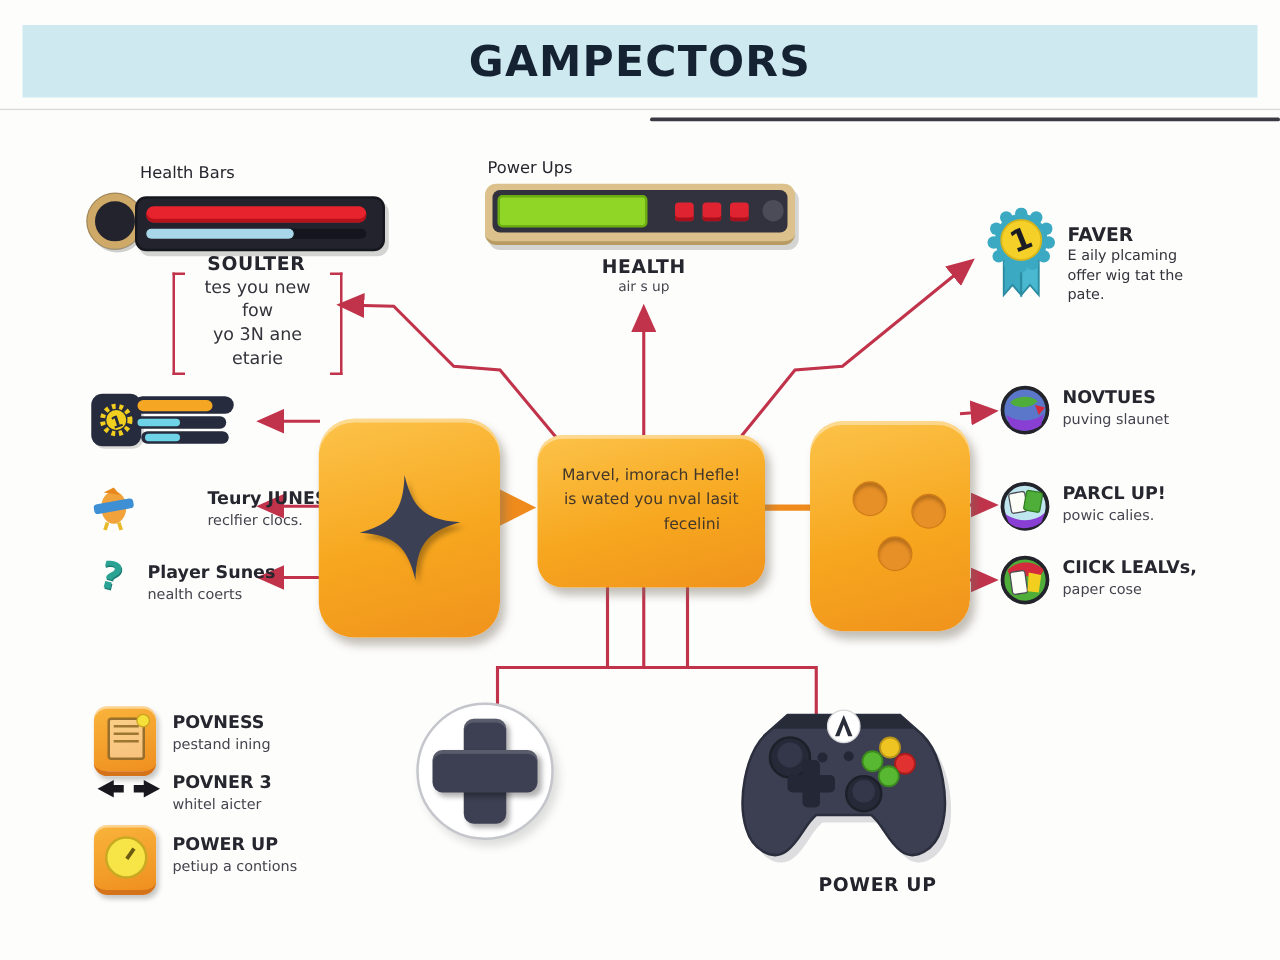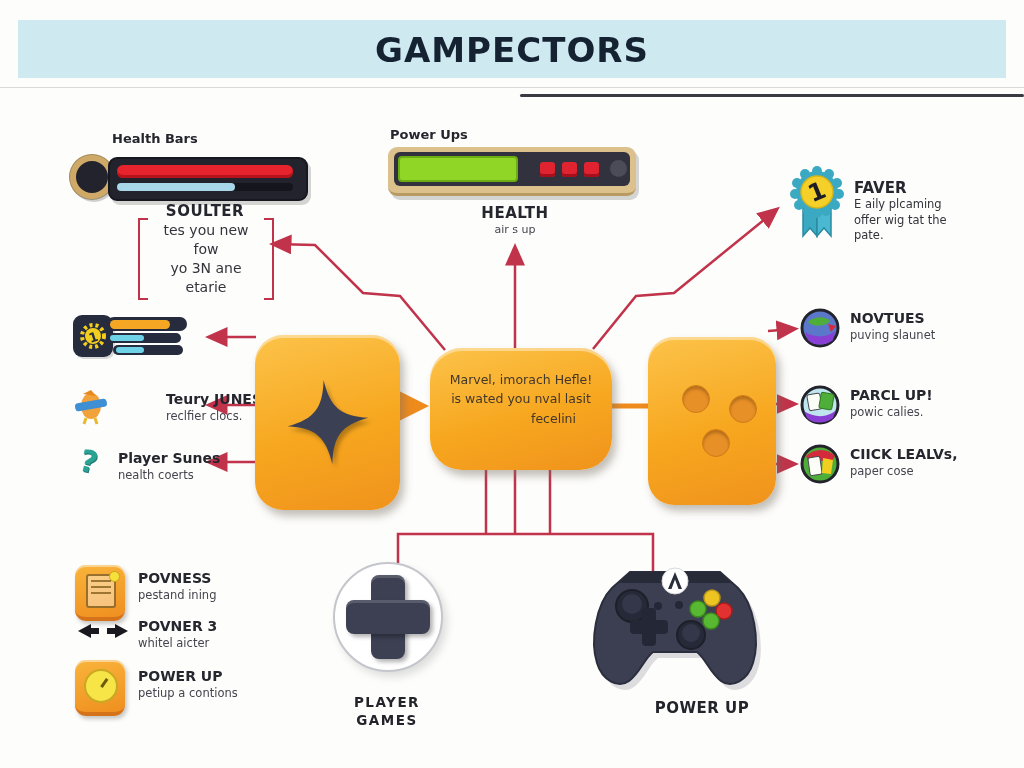--- a/index.html
+++ b/index.html
@@ -8,21 +8,21 @@
   .abs{position:absolute;}
 
   
   .title-band{left:18px;top:20px;width:988px;height:58px;background:#cfe9f1;}
   .title-band h1{margin:0;text-align:center;line-height:60px;font-size:34px;font-weight:800;
                  color:#142231;letter-spacing:1px;}
   .divider-faint{left:0;top:87px;width:1024px;height:1px;background:rgba(90,90,100,.22);}
   .divider-dark{left:520px;top:94px;width:504px;height:3px;background:#3a3a42;border-radius:2px;}
 
   
-  .lbl{font-size:13px;font-weight:bold;color:#26262e;}
+  .lbl{font-size:13px;font-weight:normal;color:#26262e;}
   .h-cap{font-size:15px;font-weight:bold;letter-spacing:.5px;color:#26262e;}
   .item-title{font-size:14px;font-weight:bold;color:#26262e;}
   .item-sub{font-size:11.5px;color:#44444e;margin-top:2px;}
 
   
   .orb{left:70px;top:155px;width:32px;height:32px;border-radius:50%;background:#23232d;
        border:6px solid #cfa968;box-shadow:2px 3px 0 rgba(150,150,150,.45),0 0 0 1px #a08858;}
   .hbar{left:108px;top:157px;width:196px;height:40px;background:#23232d;border:2px solid #17171f;
         border-radius:9px;box-shadow:3px 4px 0 rgba(150,150,150,.4);}
   .hbar-red{left:7px;top:6px;width:176px;height:13px;background:#e7242d;border-radius:6px;
@@ -41,21 +41,21 @@
           border-bottom:3px solid #b89b63;box-shadow:3px 4px 0 rgba(150,150,150,.4);}
   .pmeter-in{left:6px;top:5px;width:236px;height:34px;background:#32323e;border-radius:6px;}
   .pgreen{left:4px;top:4px;width:116px;height:22px;background:#8fd627;border:2px solid #6cae12;border-radius:4px;}
   .pled{top:10px;width:15px;height:15px;background:#e02330;border-radius:3px;box-shadow:inset 0 -3px 0 #a80f1c;}
   .pknob{left:216px;top:8px;width:17px;height:17px;background:#4c4c58;border-radius:50%;}
 
   
   .card{background:linear-gradient(165deg,#fcc34a 0%,#f7a71f 55%,#f0931c 100%);
         box-shadow:inset 0 3px 0 rgba(255,255,255,.4),4px 6px 8px rgba(120,110,95,.45);}
   .card-l{left:255px;top:335px;width:145px;height:175px;border-radius:28px;}
-  .card-m{left:430px;top:348px;width:182px;height:122px;border-radius:32px;}
+  .card-m{left:430px;top:348px;width:182px;height:122px;border-radius:20px;}
   .card-r{left:648px;top:337px;width:128px;height:168px;border-radius:26px;}
   .msg{position:absolute;left:10px;right:10px;top:22px;font-size:12.5px;font-weight:500;
        color:#43372a;line-height:1.55;text-align:center;}
   .msg .l3{text-align:right;padding-right:26px;}
   .btn-dot{position:absolute;width:26px;height:26px;border-radius:50%;background:#e89028;
            border:1px solid #cf7c16;box-shadow:inset 0 3px 3px rgba(120,70,10,.45);}
 
   
   .mstat{left:73px;top:313px;width:116px;height:46px;}
   .mstat .base{position:absolute;left:0;top:2px;width:40px;height:42px;background:#262b3d;border-radius:9px;
@@ -308,24 +308,20 @@
   </div>
   <div class="abs z2" style="left:138px;top:668px;">
     <div class="item-title">POWER UP</div>
     <div class="item-sub">petiup a contions</div>
   </div>
 
   <div class="abs dpad-circle z2">
     <div class="plus-v"></div>
       <div class="plus-h"></div>
   </div>
-  <div class="abs dpad-cap z2">
-    <div>PLAYER</div>
-    <div>GAMES</div>
-  </div>
 
   <svg class="abs z2" style="left:580px;top:556px;" width="190" height="140" viewBox="0 0 190 140">
     <path d="M50,16 L140,16 L158,32 C174,48 180,85 173,107 C168,124 152,133 141,125 C130,117 126,103 117,96 L73,96 C64,103 60,117 49,125 C38,133 22,124 17,107 C10,85 16,48 32,32 Z" transform="translate(5,6)" fill="#d4d4d7" opacity="0.8"></path>
     <path d="M50,16 L140,16 L158,32 C174,48 180,85 173,107 C168,124 152,133 141,125 C130,117 126,103 117,96 L73,96 C64,103 60,117 49,125 C38,133 22,124 17,107 C10,85 16,48 32,32 Z" fill="#3b3f51" stroke="#2b2e3d" stroke-width="2"></path>
     <path d="M50,16 L140,16 L151,27 L39,27 Z" fill="#272b38"></path>
     <circle cx="95" cy="25" r="13" fill="#ffffff" stroke="#d8d8dc"></circle>
     <path d="M95,16 L102,33 L98.5,33 L95,23.5 L91.5,33 L88,33 Z" fill="#2a2e3a"></path>
     <circle cx="52" cy="50" r="16" fill="#262a38" stroke="#1d2029" stroke-width="2"></circle>
     <circle cx="52" cy="48" r="10" fill="#333749"></circle>
     <rect x="50" y="64" width="38" height="14" rx="4" fill="#232736"></rect>

